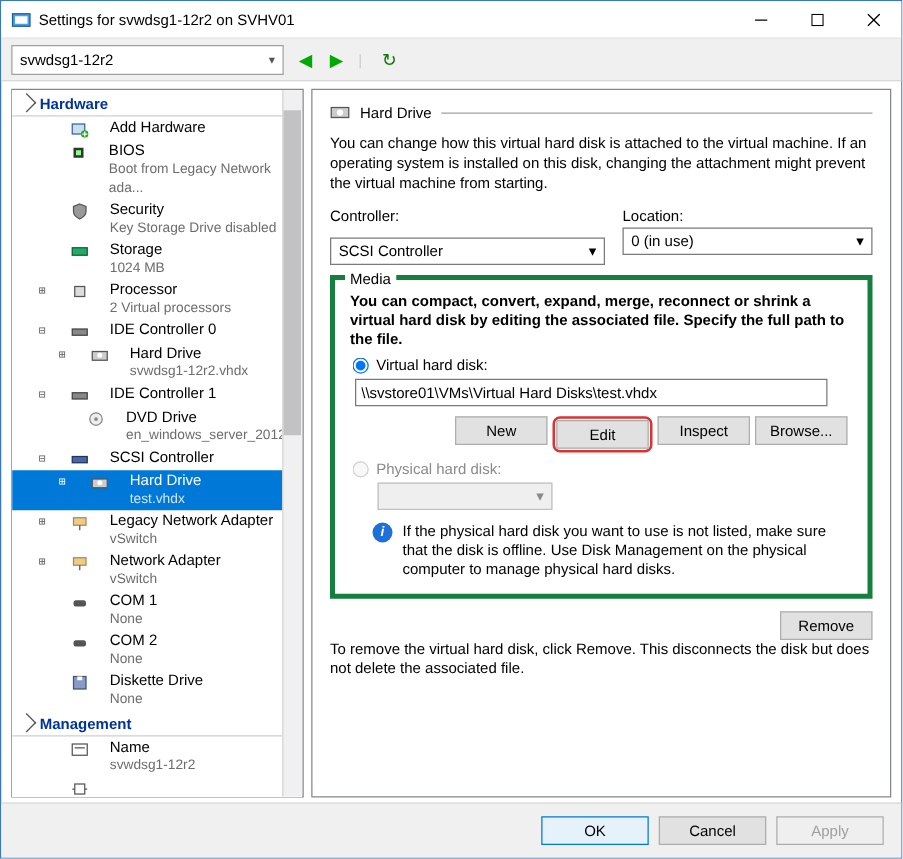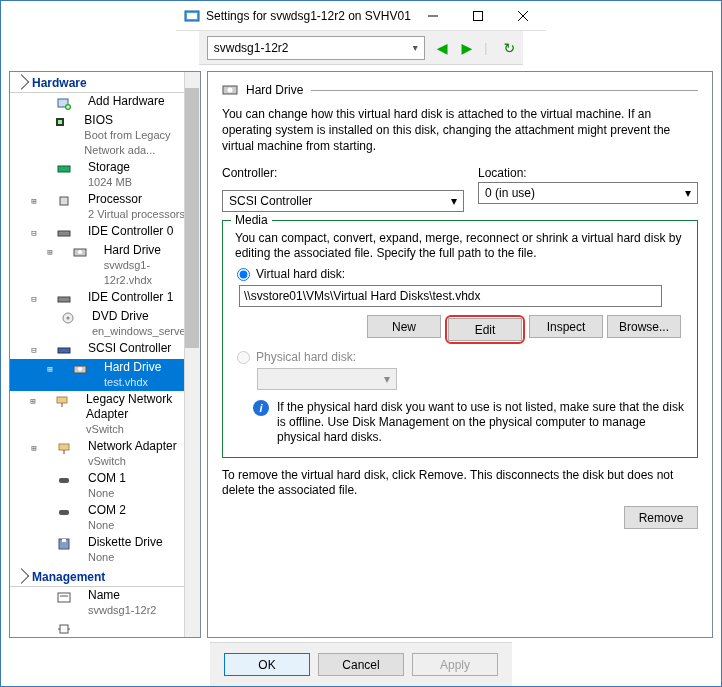--- a/index.html
+++ b/index.html
@@ -1,29 +1,29 @@
 <!DOCTYPE html>
 <html><head>
 <meta charset="utf-8">
 <style>
   * { box-sizing: border-box; }
   html, body { margin:0; padding:0; font-family: "Segoe UI", Arial, sans-serif; font-size:12px; color:#000; background:#fff;}
-  .window { width:722px; height:687px; border:1px solid #3a78b8; display:flex; flex-direction:column;align-items:center; }
+  .window { width:722px; height:687px; border:1px solid #3a78b8; display:flex; flex-direction:column; }
   .titlebar { height:30px; display:flex; align-items:center; padding:0 0 0 8px; background:#fff; border-bottom:1px solid #e0e0e0;}
   .titlebar .icon { width:16px; height:16px; margin-right:6px; }
   .titlebar .title { flex:1; font-size:12px; }
   .winbtns { display:flex; height:100%;}
   .winbtn { width:45px; display:flex; align-items:center; justify-content:center; }
   .toolbar { height:34px; background:#f0f0f0; border-bottom:1px solid #d8d8d8; display:flex; align-items:center; padding:4px 8px; gap:10px;}
   .combo { width:218px; height:24px; background:#fff; border:1px solid #a0a0a0; display:flex; align-items:center; padding:0 6px; justify-content:space-between;}
   .combo .chev { font-size:10px; color:#555;}
   .navbtn { color:#0a0; font-size:14px; padding:0 2px;}
   .refresh { color:#0a7a00; font-size:14px; margin-left:6px;}
   .body { flex:1; display:flex; overflow:hidden; padding:6px 8px 4px 8px; gap:6px;}
-  .leftpanel { width:192px; border:1px solid #828790; background:#fff; overflow-y:auto; position:relative;}
+  .leftpanel { width:234px; border:1px solid #828790; background:#fff; overflow-y:auto; position:relative;}
   .rightpanel { flex:1; border:1px solid #828790; background:#fff; overflow-y:auto; padding:10px 14px;}
   .section-head { background:#fff; color:#003399; font-weight:bold; padding:4px 6px 2px 22px; border-bottom:1px solid #d0d0d0; display:flex; align-items:center; gap:6px; position:relative;}
   .section-head::before { content:""; position:absolute; left:6px; top:50%; width:10px;height:10px; border:1px solid #555; transform:translateY(-50%) rotate(45deg); border-left:none; border-bottom:none; }
   .tree-item { display:flex; padding:1px 4px 1px 4px; align-items:flex-start; gap:16px; line-height:15px;}
   .tree-item .exp { width:12px; text-align:center; font-size:9px; color:#555; margin-top:2px; font-family:monospace;}
   .tree-item .ico { width:16px; height:16px; flex-shrink:0; margin-top:1px; display:flex;align-items:center;justify-content:center;}
   .tree-item .lbls { display:flex; flex-direction:column; }
   .tree-item .lbl { font-size:12px;}
   .tree-item .sub { font-size:11px; color:#6d6d6d;}
   .tree-item.selected { background:#0078d7; color:#fff;}
@@ -31,21 +31,21 @@
   .d1{padding-left:18px;} .d2{padding-left:34px;}
   
   .hd-header { display:flex; align-items:center; gap:8px; margin-bottom:4px;}
   .hd-header .line { flex:1; height:1px; background:#a0a0a0;}
   .desc { margin:8px 0 12px 0; line-height:16px;}
   .row { display:flex; gap:14px; margin-bottom:8px;}
   .col { flex:1; display:flex; flex-direction:column; gap:2px;}
   .col.loc {flex:1;}
   .col.ctrl{flex:1.1;gap:10px;}
   .select { height:22px; border:1px solid #7a7a7a; background:#fff; display:flex; align-items:center; justify-content:space-between; padding:0 6px;}
-  .groupbox { border:1px solid #15803d; padding:10px 12px 12px 12px; position:relative; margin-bottom:10px;}
+  .groupbox { border:4px solid #15803d; padding:10px 12px 12px 12px; position:relative; margin-bottom:10px;}
   .groupbox > .legend { position:absolute; top:-8px; left:8px; background:#fff; padding:0 4px; font-size:12px;}
   .radio-row{display:flex;align-items:center;gap:6px;margin:6px 0 4px 2px;}
   input[type=radio]{margin:0;}
   .pathinput { width:94%; height:22px; border:1px solid #7a7a7a; margin-left:4px; padding:2px 4px; font-size:12px;}
   .btnrow { display:flex; gap:4px; justify-content:flex-end; margin:8px 4px 6px 0;}
   .btn { min-width:74px; height:23px; border:1px solid #adadad; background:#e1e1e1; display:flex;align-items:center;justify-content:center; font-size:12px; padding:0 10px;}
   .btn.primary{background:#e5f1fb;border-color:#0078d7;}
   .btn.disabled{color:#a0a0a0; background:#efefef;}
   .highlight { border:2px solid #e03030; border-radius:6px; padding:1px;}
   .disabled-text{color:#8a8a8a;}
@@ -132,20 +132,32 @@
           </span>
         <div class="lbls">
             <span class="lbl">BIOS</span>
             <span class="sub">Boot from Legacy Network ada...</span>
           </div>
       </div>
       <div class="tree-item d1">
         <span class="exp"></span>
           <span class="ico">
             <svg width="14" height="14">
+              <path d="M7 1 L12 3 V7 C12 10 9 12 7 13 C5 12 2 10 2 7 V3 Z" fill="#999" stroke="#555"></path>
+            </svg>
+          </span>
+        <div class="lbls">
+            <span class="lbl">Security</span>
+            <span class="sub">Key Storage Drive disabled</span>
+          </div>
+      </div>
+      <div class="tree-item d1">
+        <span class="exp"></span>
+          <span class="ico">
+            <svg width="14" height="14">
               <rect x="1" y="4" width="12" height="6" fill="#2a6" stroke="#063"></rect>
             </svg>
           </span>
         <div class="lbls">
             <span class="lbl">Storage</span>
             <span class="sub">1024 MB</span>
           </div>
       </div>
       <div class="tree-item d1">
         <span class="exp">⊞</span>
@@ -352,21 +364,21 @@
           <span>Location:</span>
           <div class="select">
             <span>0 (in use)</span>
               <span>▾</span>
           </div>
         </div>
       </div>
 
       <div class="groupbox">
         <span class="legend">Media</span>
-        <div style="line-height:15px;">You can compact, convert, expand, merge, reconnect or shrink a virtual hard disk by editing the associated file. Specify the full path to the file.</div>
+        <div style="line-height:15px;font-weight:bold;">You can compact, convert, expand, merge, reconnect or shrink a virtual hard disk by editing the associated file. Specify the full path to the file.</div>
         <div class="radio-row">
           <input type="radio" checked="" style="">
           <span>Virtual hard disk:</span>
         </div>
         <input class="pathinput" type="text" value="\\svstore01\VMs\Virtual Hard Disks\test.vhdx" style="">
         <div class="btnrow">
           <div class="btn">
               <span>New</span>
             </div>
           <div class="highlight">
@@ -387,26 +399,26 @@
         </div>
         <div class="phd-select disabled-text">
             <span>▾</span>
           </div>
         <div class="info-row">
           <div class="info-icon">i</div>
           <div style="line-height:15px;">If the physical hard disk you want to use is not listed, make sure that the disk is offline. Use Disk Management on the physical computer to manage physical hard disks.</div>
         </div>
       </div>
 
-      <div style="line-height:15px;margin-bottom:8px;">To remove the virtual hard disk, click Remove. This disconnects the disk but does not delete the associated file.</div>
       <div style="display:flex;justify-content:flex-end;">
         <div class="btn">
             <span>Remove</span>
           </div>
       </div>
+      <div style="line-height:15px;margin-bottom:8px;">To remove the virtual hard disk, click Remove. This disconnects the disk but does not delete the associated file.</div>
     </div>
   </div>
 
   <div class="footer">
     <div class="btn primary" style="min-width:86px">
         <span>OK</span>
       </div>
     <div class="btn" style="min-width:86px">
         <span>Cancel</span>
       </div>

